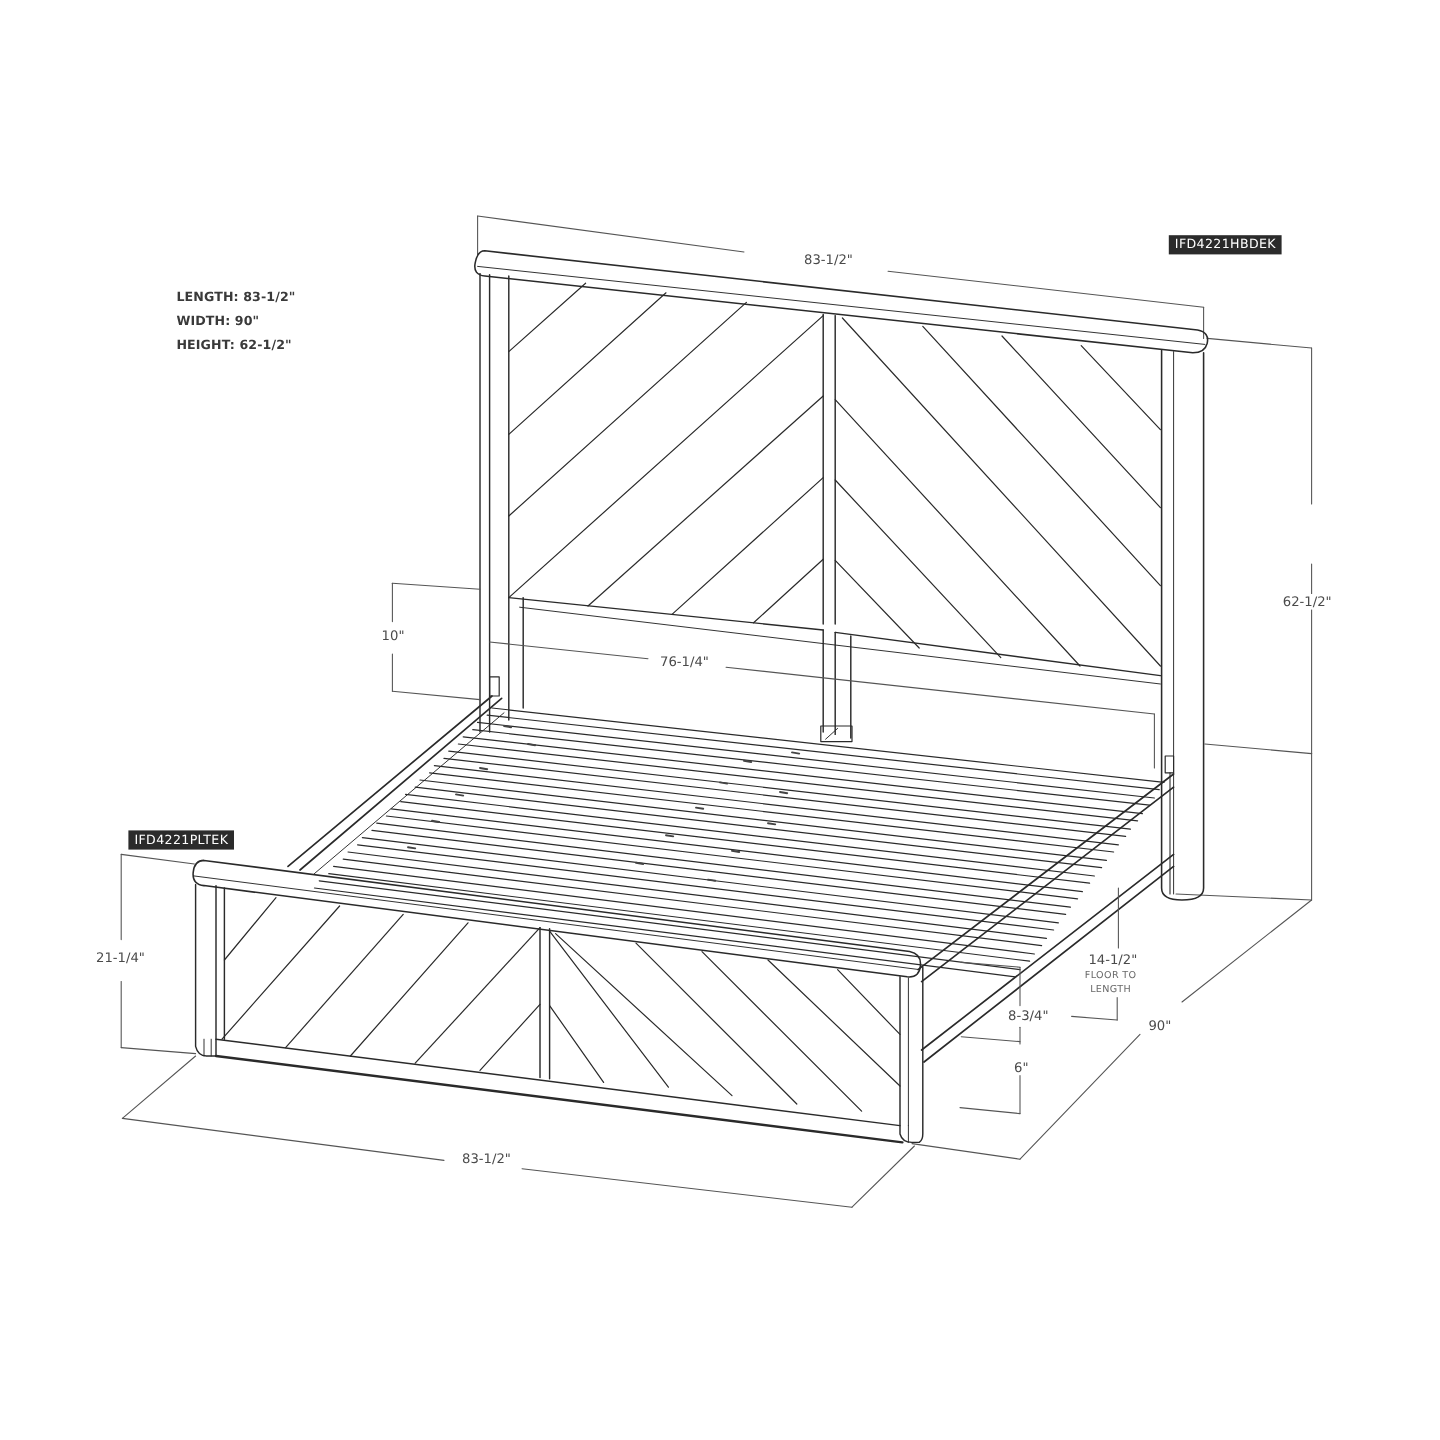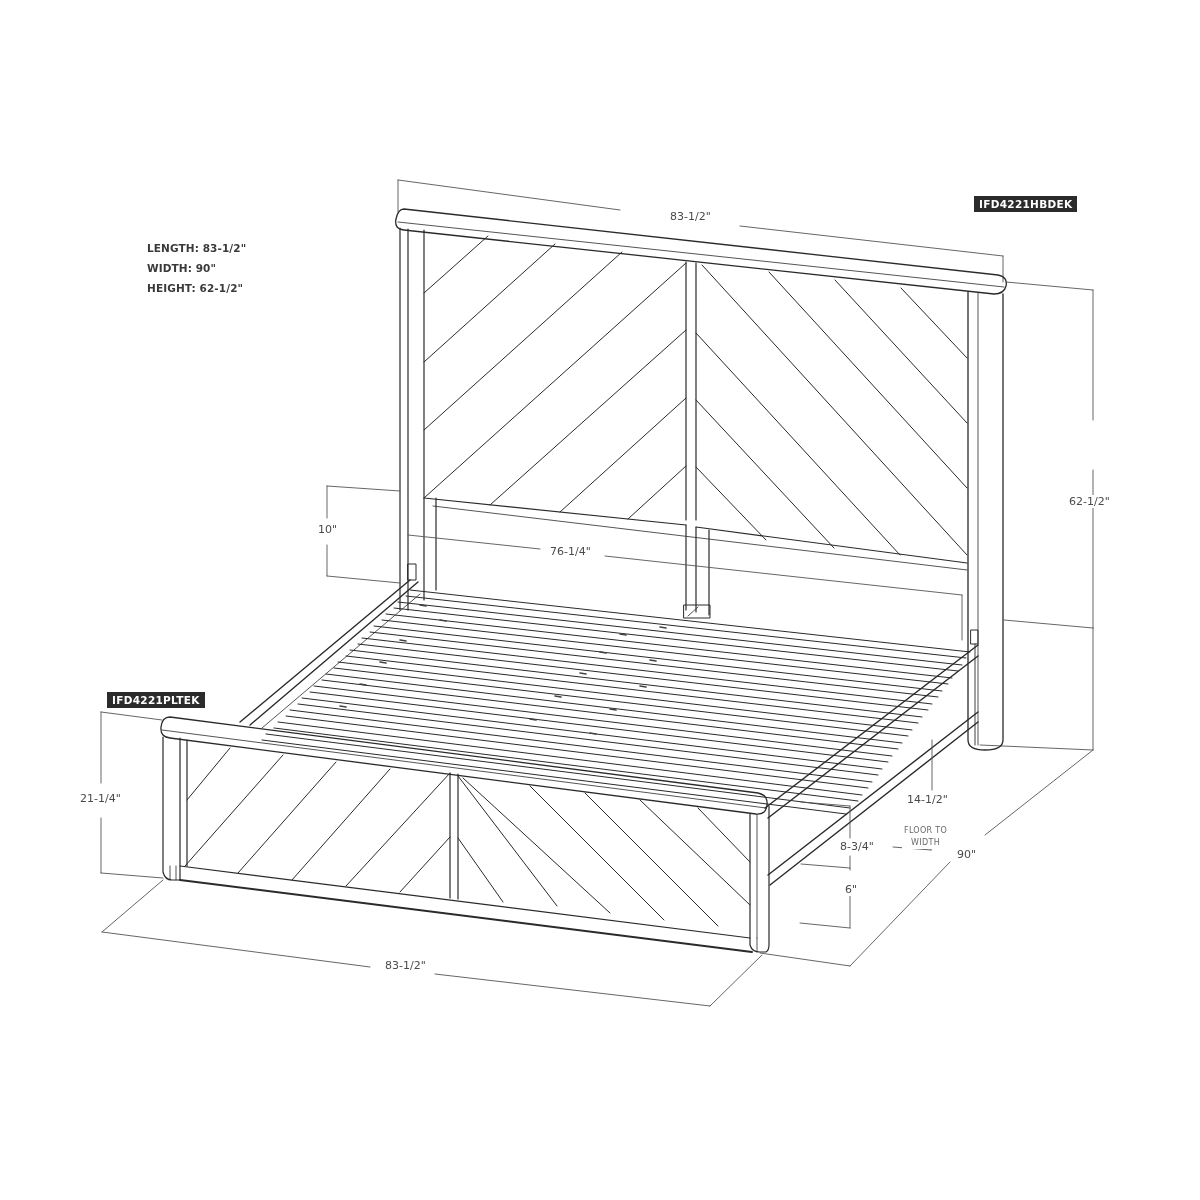--- a/index.html
+++ b/index.html
@@ -1,20 +1,20 @@
 <!DOCTYPE html>
 <html><head>
 <meta charset="utf-8">
 <style>
   html, body { margin: 0; padding: 0; background: #ffffff; }
   body { width: 1200px; height: 1200px; position: relative; overflow: hidden; font-family: "DejaVu Sans", sans-serif; }
   #canvas { position: absolute; left: 0; top: 0; width: 1200px; height: 1200px; }
   .specs { position: absolute; left: 147px; top: 238px; font-family: "DejaVu Sans", sans-serif; font-weight: bold; font-size: 10.5px; line-height: 20px; color: #3a3a3a; letter-spacing: 0.1px; }
   .specs div { white-space: nowrap; }
-  .tag { position: absolute; background: #2b2b2b; color: #ffffff; font-family: "DejaVu Sans", sans-serif; font-weight: bold; font-size: 10.5px; line-height: 16px; padding: 0 5px; letter-spacing: 0.3px; white-space: nowrap; }
+  .tag { position: absolute; background: #2b2b2b; color: #ffffff; font-family: "DejaVu Sans", sans-serif; font-weight: normal; font-size: 10.5px; line-height: 16px; padding: 0 5px; letter-spacing: 0.3px; white-space: nowrap; }
   .tag-hb { left: 974px; top: 196px; }
   .tag-fb { left: 107px; top: 692px; }
   .dim { position: absolute; font-family: "DejaVu Sans", sans-serif; font-size: 11px; color: #4a4a4a; white-space: nowrap; background: #ffffff; padding: 0 2px; }
   .dim-small { font-size: 8px; color: #6a6a6a; letter-spacing: 0.3px; text-align: center; line-height: 12px; }
   svg line, svg path, svg polyline, svg polygon, svg rect { vector-effect: non-scaling-stroke; }
 </style>
 </head>
 <body>
 
 <svg id="canvas" viewBox="0 0 1200 1200" xmlns="http://www.w3.org/2000/svg" fill="none" stroke="#2a2a2a" stroke-width="1.2" stroke-linecap="round" stroke-linejoin="round">
@@ -222,18 +222,18 @@
 <div class="tag tag-fb">IFD4221PLTEK</div>
 
 <div class="dim" style="left:668px; top:210px;">83-1/2"</div>
 <div class="dim" style="left:1067px; top:495px;">62-1/2"</div>
 <div class="dim" style="left:316px; top:523px;">10"</div>
 <div class="dim" style="left:548px; top:545px;">76-1/4"</div>
 <div class="dim" style="left:78px; top:792px;">21-1/4"</div>
 <div class="dim" style="left:383px; top:959px;">83-1/2"</div>
 <div class="dim" style="left:955px; top:848px;">90"</div>
 <div class="dim" style="left:905px; top:793px;">14-1/2"</div>
-<div class="dim dim-small" style="left:902px; top:807px;margin-top:18px;">
+<div class="dim dim-small" style="left:902px; top:807px;">
   <div>FLOOR TO</div>
-  <div>WIDTH</div>
+  <div>LENGTH</div>
 </div>
 <div class="dim" style="left:838px; top:840px;">8-3/4"</div>
 <div class="dim" style="left:843px; top:883px;">6"</div>
 
 </body></html>

